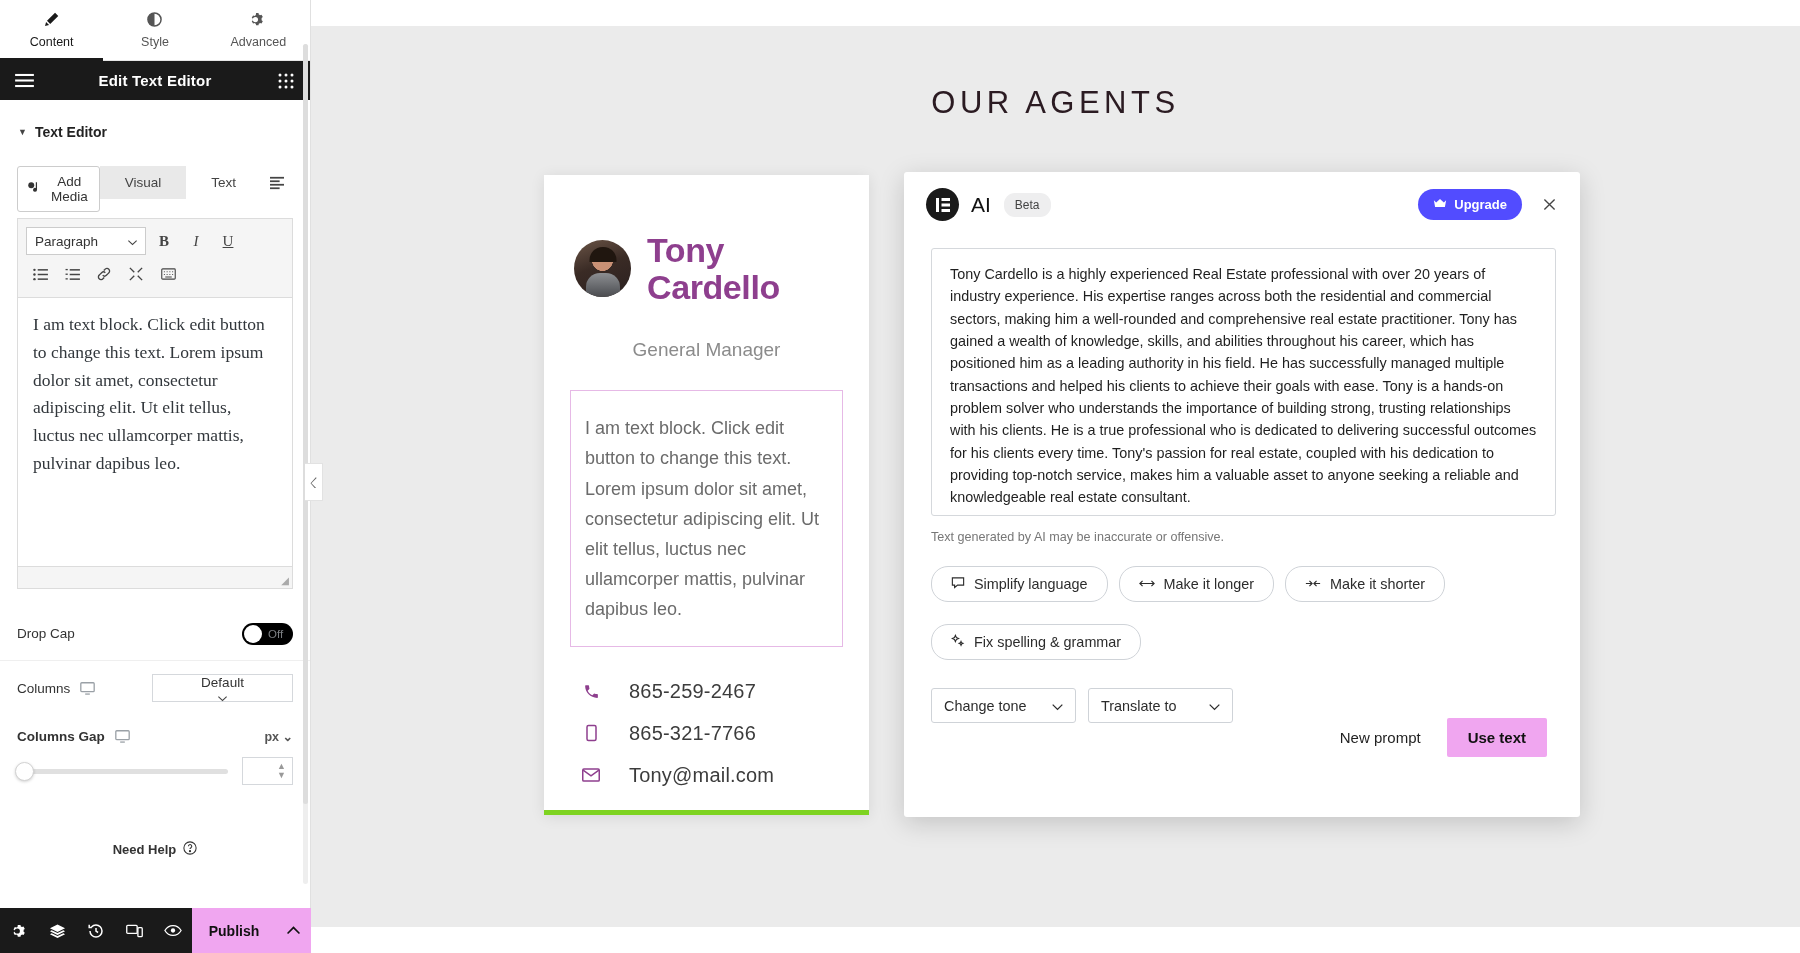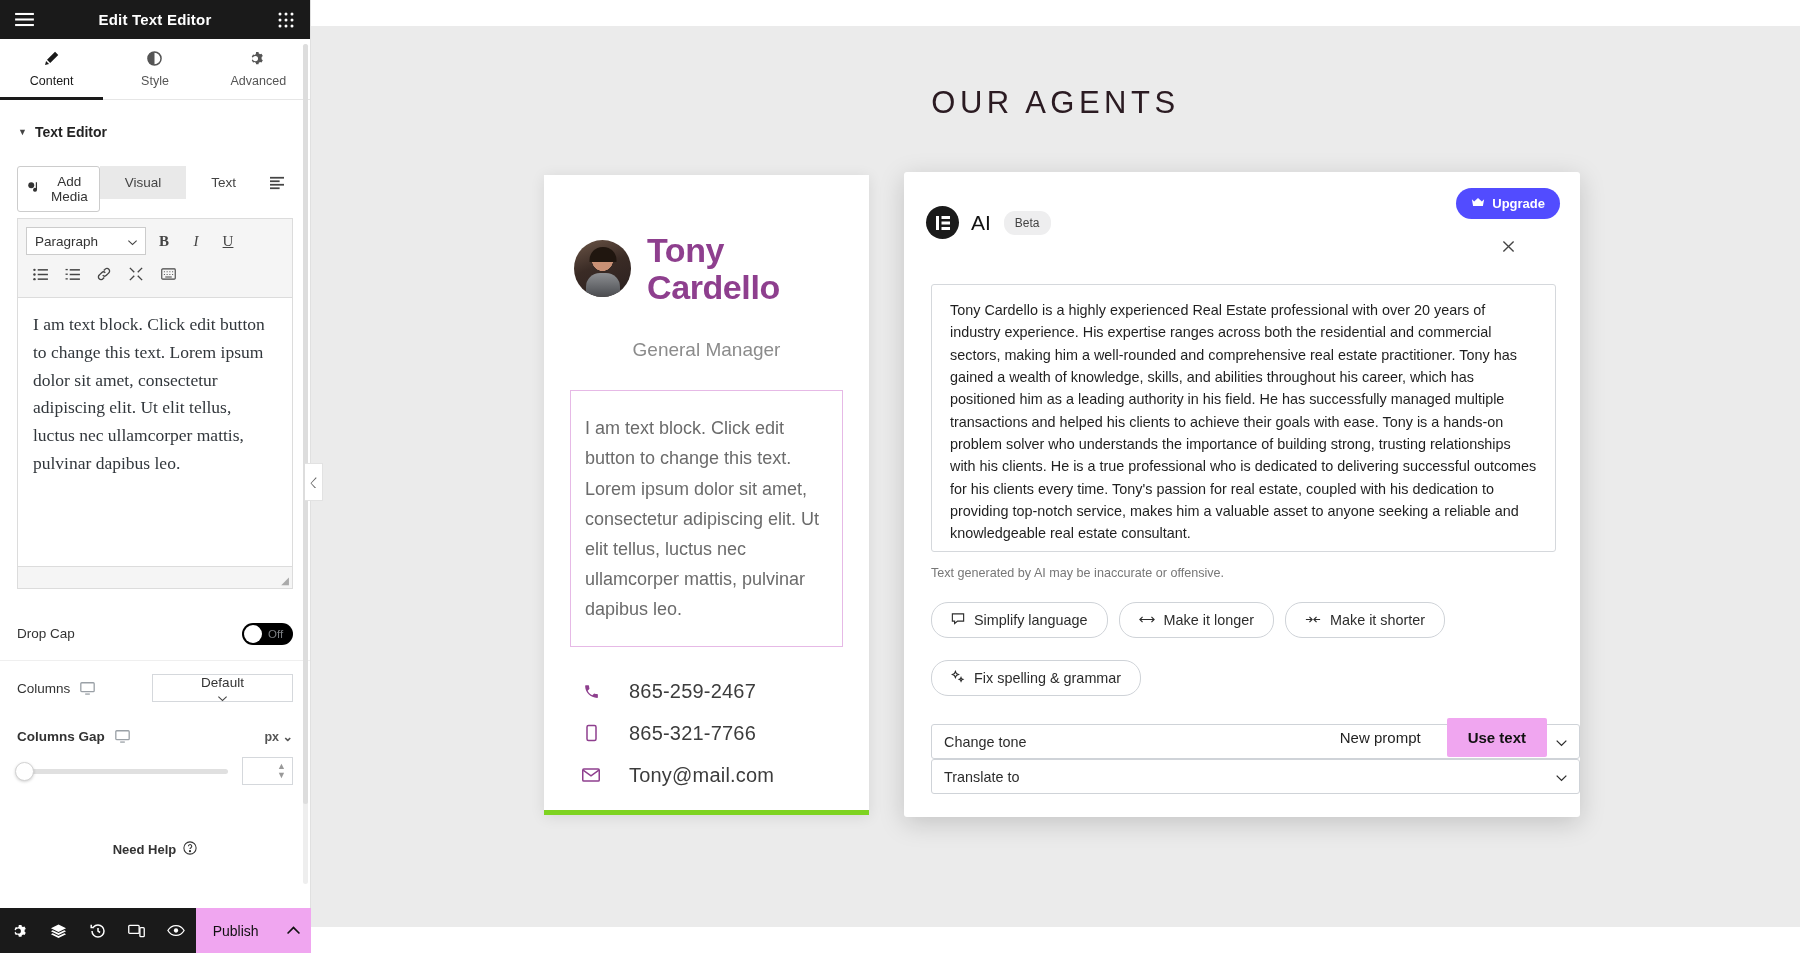--- a/index.html
+++ b/index.html
@@ -102,21 +102,21 @@
   .ai-logo {
     width: 33px; height: 33px; border-radius: 50%;
     background: #1a1a1a; color: #fff;
     display: flex; align-items: center; justify-content: center; flex: none;
   }
   .ai-word { font-size: 21px; font-weight: 400; color: #111; margin-left: 12px; }
   .ai-beta {
     margin-left: 13px; background: #eeeeef; color: #444;
     font-size: 12px; border-radius: 11px; padding: 5px 11px;
   }
-  .ai-head-right { margin-left: auto; display: flex; align-items: center; gap: 16px; flex-direction: column; }
+  .ai-head-right { margin-left: auto; display: flex; align-items: center; gap: 16px; }
   #upgrade-btn {
     background: #524cff; color: #fff; border: none; border-radius: 16px;
     font-size: 13px; font-weight: 600; padding: 8px 15px;
     display: flex; align-items: center; gap: 7px; cursor: pointer;
     font-family: "Liberation Sans", sans-serif;
   }
   #close-btn {
     width: 22px; height: 22px; cursor: pointer; color:#444;
     display:flex;align-items:center;justify-content:center;
   }
@@ -128,21 +128,21 @@
     font-size: 14.4px; line-height: 1.55; color: #1f1f1f;
   }
   #ai-disclaimer { margin: 14px 0 0 27px; font-size: 12.6px; color: #777; }
   .chip-row { display: flex; gap: 11px; margin: 22px 0 0 27px; flex-wrap: wrap; }
   .chip {
     border: 1px solid #cfd3d8; border-radius: 17px;
     padding: 9px 19px; font-size: 14.4px; color: #2c2c2c;
     display: flex; align-items: center; gap: 9px; cursor: pointer;
     background: #fff; font-family: "Liberation Sans", sans-serif;
   }
-  .select-row { display: flex; margin: 28px 0 0 27px; flex-direction: column; }
+  .select-row { display: flex; gap: 12px; margin: 28px 0 0 27px; }
   .sel {
     border: 1px solid #cfd3d8; border-radius: 3px; background: #fff;
     min-width: 145px; height: 35px; padding: 0 12px;
     display: flex; align-items: center; font-size: 14.4px; color: #2c2c2c;
     cursor: pointer; justify-content: space-between; gap: 22px;
   }
   .footer-row {
     position: absolute; right: 33px; bottom: 60px;
     display: flex; align-items: center; gap: 26px;
   }
@@ -267,21 +267,21 @@
   #panel-footer {
     position: absolute; left: 0; bottom: 0; width: 311px; height: 45px;
     background: #1a1a1a; display: flex; align-items: center;
   }
   .foot-ico {
     width: 42px; height: 45px; display: flex; align-items: center;
     justify-content: center; color: #fff; cursor: pointer;
   }
   #publish-btn {
     margin-left: auto; height: 45px; background: #f0a6f0; color: #111;
-    font-size: 14px; font-weight: 400; display: flex; align-items: center;
+    font-size: 14px; font-weight: 700; display: flex; align-items: center;
     padding: 0 17px; cursor: pointer; font-family: "Liberation Sans", sans-serif;
     border: none;
   }
   #publish-caret {
     height: 45px; width: 38px; background: #f0a6f0; display:flex;
     align-items:center; justify-content:center; cursor:pointer; color:#111;
   }
   #panel-collapse {
     position: absolute; left: 305px; top: 463px;
     width: 18px; height: 38px; background: #fff;
@@ -450,20 +450,48 @@
 
     <div class="zigzag" style="bottom:0;top:auto;">
       <svg class="zigzag-svg" viewBox="0 0 1489 26" preserveAspectRatio="none" aria-hidden="true">
         <path d="M0,0 L0,26 L24,0 L48,26 L72,0 L96,26 L120,0 L144,26 L168,0 L192,26 L216,0 L240,26 L264,0 L288,26 L312,0 L336,26 L360,0 L384,26 L408,0 L432,26 L456,0 L480,26 L504,0 L528,26 L552,0 L576,26 L600,0 L624,26 L648,0 L672,26 L696,0 L720,26 L744,0 L768,26 L792,0 L816,26 L840,0 L864,26 L888,0 L912,26 L936,0 L960,26 L984,0 L1008,26 L1032,0 L1056,26 L1080,0 L1104,26 L1128,0 L1152,26 L1176,0 L1200,26 L1224,0 L1248,26 L1272,0 L1296,26 L1320,0 L1344,26 L1368,0 L1392,26 L1416,0 L1440,26 L1464,0 L1489,26 L1489,0 Z" fill="#ffffff"></path>
       </svg>
     </div>
   </div>
 
   <div id="panel">
 
+    <div id="tabs">
+      <div class="tab active">
+        <span>
+          <svg width="15" height="15" viewBox="0 0 16 16" fill="currentColor">
+              <path d="M11.8.8l3.4 3.4-8.6 8.6-3.4-3.4zM2.2 10.6l3.2 3.2-4.3 1.1z"></path>
+            </svg>
+        </span>
+        <span>Content</span>
+      </div>
+      <div class="tab">
+        <span>
+          <svg width="15" height="15" viewBox="0 0 16 16">
+              <circle cx="8" cy="8" r="7" fill="none" stroke="currentColor" stroke-width="1.6"></circle>
+              <path d="M8 1a7 7 0 000 14z" fill="currentColor"></path>
+            </svg>
+        </span>
+        <span>Style</span>
+      </div>
+      <div class="tab">
+        <span>
+          <svg width="15" height="15" viewBox="0 0 16 16" fill="currentColor">
+              <path d="M8 5.2A2.8 2.8 0 108 10.8 2.8 2.8 0 008 5.2zm6.6 3.6l1.3 1-1.4 2.4-1.6-.5a5.9 5.9 0 01-1.3.8l-.3 1.6H8.7l-.3-1.6a5.9 5.9 0 01-1.3-.8l-1.6.5-1.4-2.4 1.3-1a5.5 5.5 0 010-1.6l-1.3-1 1.4-2.4 1.6.5c.4-.3.8-.6 1.3-.8L8.7 1h2.6l.3 1.6c.5.2.9.5 1.3.8l1.6-.5 1.4 2.4-1.3 1a5.5 5.5 0 010 1.5z" transform="translate(-3.3,0)"></path>
+            </svg>
+        </span>
+        <span>Advanced</span>
+      </div>
+    </div>
+
     <div id="panel-header">
       <div class="hdr-ico">
         <svg width="19" height="15" viewBox="0 0 20 16" fill="#fff">
             <rect y="1" width="20" height="2.2"></rect>
             <rect y="6.9" width="20" height="2.2"></rect>
             <rect y="12.8" width="20" height="2.2"></rect>
           </svg>
       </div>
       <div id="panel-title">Edit Text Editor</div>
       <div class="hdr-ico">
@@ -471,48 +499,20 @@
             <circle cx="2" cy="2" r="1.5"></circle>
             <circle cx="8" cy="2" r="1.5"></circle>
             <circle cx="14" cy="2" r="1.5"></circle>
             <circle cx="2" cy="8" r="1.5"></circle>
             <circle cx="8" cy="8" r="1.5"></circle>
             <circle cx="14" cy="8" r="1.5"></circle>
             <circle cx="2" cy="14" r="1.5"></circle>
             <circle cx="8" cy="14" r="1.5"></circle>
             <circle cx="14" cy="14" r="1.5"></circle>
           </svg>
-      </div>
-    </div>
-
-    <div id="tabs">
-      <div class="tab active">
-        <span>
-          <svg width="15" height="15" viewBox="0 0 16 16" fill="currentColor">
-              <path d="M11.8.8l3.4 3.4-8.6 8.6-3.4-3.4zM2.2 10.6l3.2 3.2-4.3 1.1z"></path>
-            </svg>
-        </span>
-        <span>Content</span>
-      </div>
-      <div class="tab">
-        <span>
-          <svg width="15" height="15" viewBox="0 0 16 16">
-              <circle cx="8" cy="8" r="7" fill="none" stroke="currentColor" stroke-width="1.6"></circle>
-              <path d="M8 1a7 7 0 000 14z" fill="currentColor"></path>
-            </svg>
-        </span>
-        <span>Style</span>
-      </div>
-      <div class="tab">
-        <span>
-          <svg width="15" height="15" viewBox="0 0 16 16" fill="currentColor">
-              <path d="M8 5.2A2.8 2.8 0 108 10.8 2.8 2.8 0 008 5.2zm6.6 3.6l1.3 1-1.4 2.4-1.6-.5a5.9 5.9 0 01-1.3.8l-.3 1.6H8.7l-.3-1.6a5.9 5.9 0 01-1.3-.8l-1.6.5-1.4-2.4 1.3-1a5.5 5.5 0 010-1.6l-1.3-1 1.4-2.4 1.6.5c.4-.3.8-.6 1.3-.8L8.7 1h2.6l.3 1.6c.5.2.9.5 1.3.8l1.6-.5 1.4 2.4-1.3 1a5.5 5.5 0 010 1.5z" transform="translate(-3.3,0)"></path>
-            </svg>
-        </span>
-        <span>Advanced</span>
       </div>
     </div>
 
     <div id="section-title">
       <span class="caret">▼</span>
       <span>Text Editor</span>
     </div>
 
     <div id="editor-wrap">
       <div class="wp-toprow">

